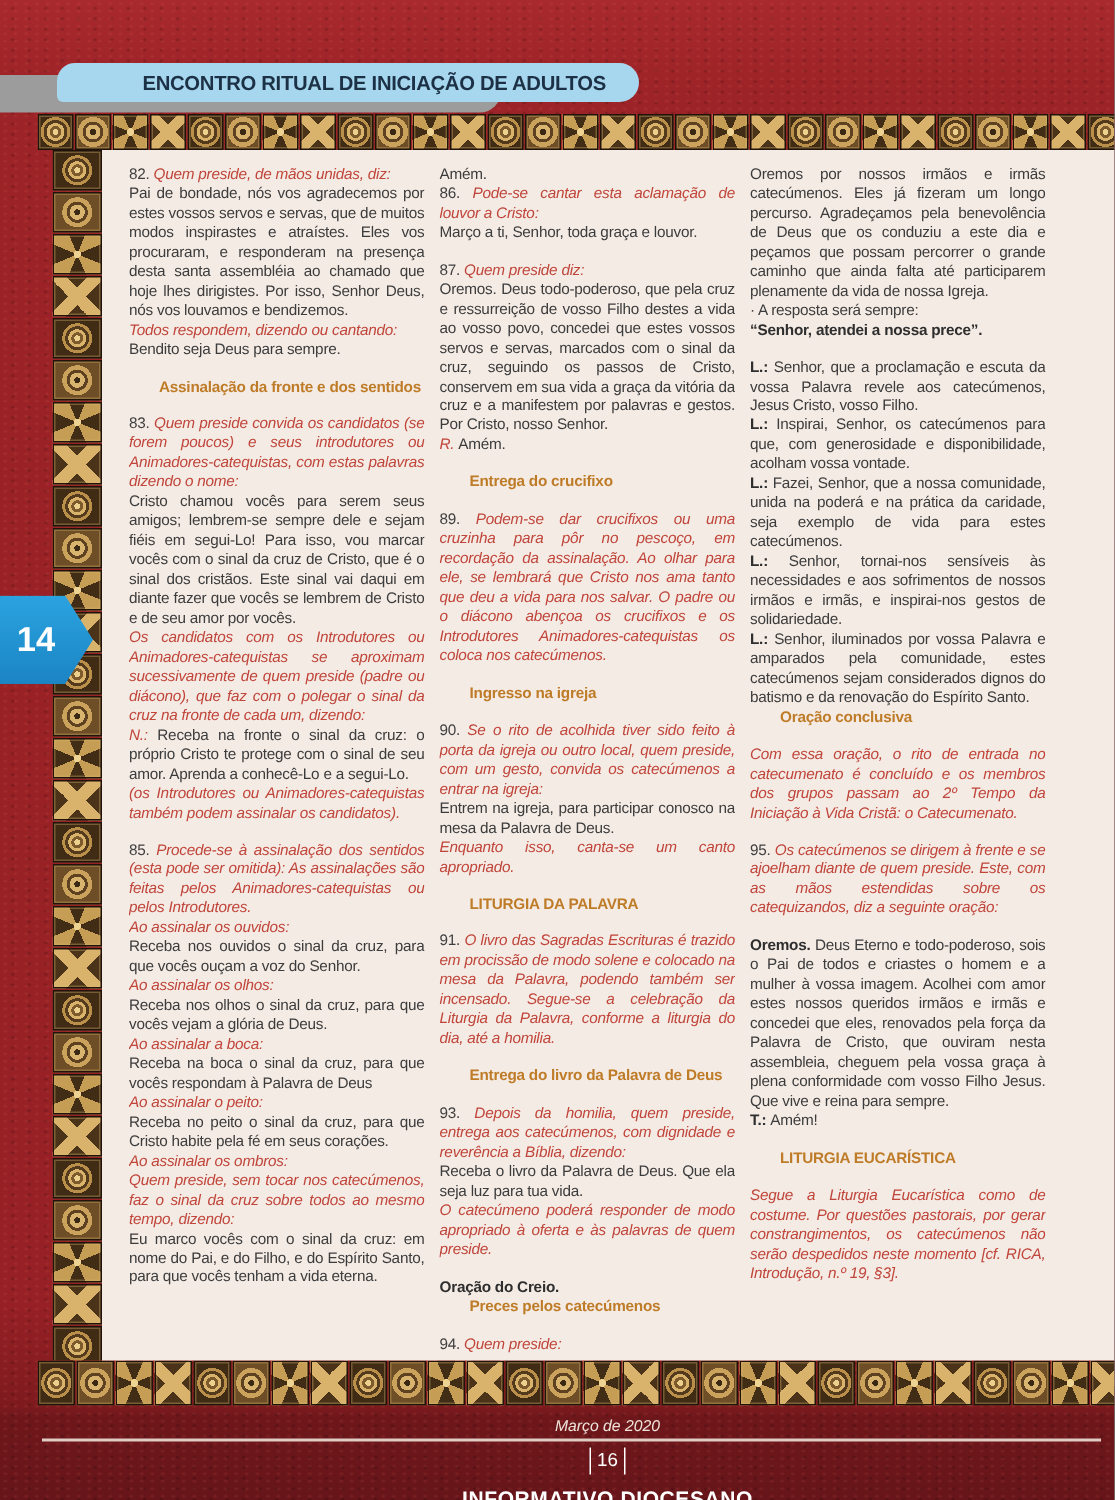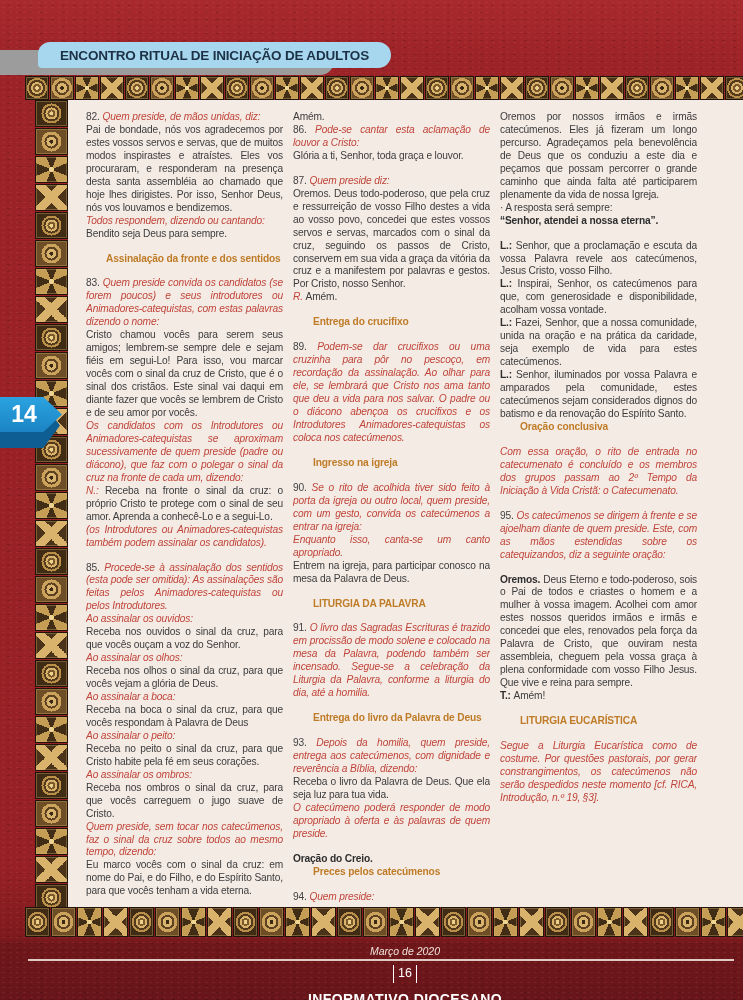--- a/index.html
+++ b/index.html
@@ -10,21 +10,21 @@
     background-image:radial-gradient(rgba(255,120,100,.10) 1px,transparent 1.6px),
                      radial-gradient(rgba(0,0,0,.16) 1px,transparent 1.6px);
     background-size:7px 5px,11px 7px;background-position:0 0,3px 2px;}
 
   
   .banner-shadow{position:absolute;left:0;top:50px;width:334px;height:25px;z-index:2;
     background:#9c9c9c;border-radius:0 8px 14px 0;}
   .banner{position:absolute;left:38px;top:42px;height:26px;z-index:3;
     background:#a6d7ee;border-radius:12px 13px 13px 4px;
     display:inline-flex;align-items:center;padding:0 22px;}
-  .banner span{font-weight:700;font-size:13.5px;color:#1d3146;letter-spacing:-0.2px;white-space:nowrap;}
+  .banner span{font-weight:700;font-size:13.5px;color:#1d3146;letter-spacing:-0.2px;white-space:nowrap;margin-left:35px;}
 
   
   .border-row{position:absolute;display:flex;gap:1px;overflow:hidden;z-index:1;}
   .border-top{left:25px;right:0;top:76px;height:24px;}
   .border-bottom{left:25px;right:0;top:907px;height:30px;}
   .border-left{left:35px;top:100px;width:33px;height:807px;flex-direction:column;}
   .border-top .tile{flex:0 0 24px;height:24px;}
   .border-bottom .tile{flex:0 0 25px;height:30px;}
   .border-left .tile{flex:0 0 27px;width:33px;}
   .tile{box-shadow:inset 0 0 0 1px #20130a, inset 0 0 0 2px rgba(222,183,113,.35);}
@@ -43,21 +43,21 @@
   .sp{margin-top:12px;}
   .r-num{color:#3f3f3f;}
   .r-rubric{color:#c0453a;font-style:italic;}
   .r-body{color:#3c3c3c;}
   .r-bold{color:#2e2e2e;font-weight:700;}
   .r-head{color:#bf7c28;font-weight:700;margin-left:20px;}
 
   
   .tab-shadow{position:absolute;left:0;top:403px;width:60px;height:45px;z-index:2;background:#0f5e93;
     clip-path:polygon(0 0,72% 0,100% 50%,72% 100%,0 100%);}
-  .tab{position:absolute;left:0;top:397px;width:62px;height:35px;z-index:3;
+  .tab{position:absolute;left:0;top:397px;width:62px;height:59px;z-index:3;
     background:linear-gradient(180deg,#2ba3e0,#1b84c4);
     clip-path:polygon(0 0,70% 0,100% 50%,70% 100%,0 100%);
     display:flex;align-items:center;justify-content:center;padding-right:14px;box-sizing:border-box;}
   .tab span{color:#fff;font-weight:700;font-size:23px;}
 
   
   .footer-line{position:absolute;left:28px;top:959px;width:706px;height:1.5px;background:#e9dcd3;opacity:.92;z-index:2;}
   .footer{position:absolute;left:308px;top:945px;display:flex;align-items:center;gap:8px;z-index:3;flex-direction:column;}
   .footer .date{font-style:italic;font-size:10.5px;color:#efe3da;}
   .footer .pageno{font-weight:400;font-size:12.5px;color:#fff;
@@ -183,54 +183,54 @@
         <p class="blk sp"><span class="r-num">85. </span><span class="r-rubric">Procede-se à assinalação dos sentidos (esta pode ser omitida): As assinalações são feitas pelos Animadores-catequistas ou pelos Introdutores.</span></p>
         <p class="blk"><span class="r-rubric">Ao assinalar os ouvidos:</span></p>
         <p class="blk"><span class="r-body">Receba nos ouvidos o sinal da cruz, para que vocês ouçam a voz do Senhor.</span></p>
         <p class="blk"><span class="r-rubric">Ao assinalar os olhos:</span></p>
         <p class="blk"><span class="r-body">Receba nos olhos o sinal da cruz, para que vocês vejam a glória de Deus.</span></p>
         <p class="blk"><span class="r-rubric">Ao assinalar a boca:</span></p>
         <p class="blk"><span class="r-body">Receba na boca o sinal da cruz, para que vocês respondam à Palavra de Deus</span></p>
         <p class="blk"><span class="r-rubric">Ao assinalar o peito:</span></p>
         <p class="blk"><span class="r-body">Receba no peito o sinal da cruz, para que Cristo habite pela fé em seus corações.</span></p>
         <p class="blk"><span class="r-rubric">Ao assinalar os ombros:</span></p>
-        <p class="blk"><span class="r-body">Receba nos ombros o sinal da cruz, para que vocês carreguem o jugo suave de Cristo.</span></p>
         <p class="blk"><span class="r-rubric">Quem preside, sem tocar nos catecúmenos, faz o sinal da cruz sobre todos ao mesmo tempo, dizendo:</span></p>
         <p class="blk"><span class="r-body">Eu marco vocês com o sinal da cruz: em nome do Pai, e do Filho, e do Espírito Santo, para que vocês tenham a vida eterna.</span></p>
       </div>
     <div class="col">
         <p class="blk"><span class="r-body">Amém.</span></p>
         <p class="blk"><span class="r-num">86. </span><span class="r-rubric">Pode-se cantar esta aclamação de louvor a Cristo:</span></p>
-        <p class="blk"><span class="r-body">Glória a ti, Senhor, toda graça e louvor.</span></p>
+        <p class="blk"><span class="r-body">Março a ti, Senhor, toda graça e louvor.</span></p>
         <p class="blk sp"><span class="r-num">87. </span><span class="r-rubric">Quem preside diz:</span></p>
         <p class="blk"><span class="r-body">Oremos. Deus todo-poderoso, que pela cruz e ressurreição de vosso Filho destes a vida ao vosso povo, concedei que estes vossos servos e servas, marcados com o sinal da cruz, seguindo os passos de Cristo, conservem em sua vida a graça da vitória da cruz e a manifestem por palavras e gestos. Por Cristo, nosso Senhor.</span></p>
         <p class="blk"><span class="r-rubric">R. </span><span class="r-body">Amém.</span></p>
         <p class="blk sp"><span class="r-head">Entrega do crucifixo</span></p>
         <p class="blk sp"><span class="r-num">89. </span><span class="r-rubric">Podem-se dar crucifixos ou uma cruzinha para pôr no pescoço, em recordação da assinalação. Ao olhar para ele, se lembrará que Cristo nos ama tanto que deu a vida para nos salvar. O padre ou o diácono abençoa os crucifixos e os Introdutores Animadores-catequistas os coloca nos catecúmenos.</span></p>
         <p class="blk sp"><span class="r-head">Ingresso na igreja</span></p>
         <p class="blk sp"><span class="r-num">90. </span><span class="r-rubric">Se o rito de acolhida tiver sido feito à porta da igreja ou outro local, quem preside, com um gesto, convida os catecúmenos a entrar na igreja:</span></p>
+        <p class="blk"><span class="r-body">Entrem na igreja, para participar conosco na mesa da Palavra de Deus.</span></p>
         <p class="blk"><span class="r-rubric">Enquanto isso, canta-se um canto apropriado.</span></p>
-        <p class="blk"><span class="r-body">Entrem na igreja, para participar conosco na mesa da Palavra de Deus.</span></p>
         <p class="blk sp"><span class="r-head">LITURGIA DA PALAVRA</span></p>
         <p class="blk sp"><span class="r-num">91. </span><span class="r-rubric">O livro das Sagradas Escrituras é trazido em procissão de modo solene e colocado na mesa da Palavra, podendo também ser incensado. Segue-se a celebração da Liturgia da Palavra, conforme a liturgia do dia, até a homilia.</span></p>
         <p class="blk sp"><span class="r-head">Entrega do livro da Palavra de Deus</span></p>
         <p class="blk sp"><span class="r-num">93. </span><span class="r-rubric">Depois da homilia, quem preside, entrega aos catecúmenos, com dignidade e reverência a Bíblia, dizendo:</span></p>
         <p class="blk"><span class="r-body">Receba o livro da Palavra de Deus. Que ela seja luz para tua vida.</span></p>
         <p class="blk"><span class="r-rubric">O catecúmeno poderá responder de modo apropriado à oferta e às palavras de quem preside.</span></p>
         <p class="blk sp"><span class="r-bold">Oração do Creio.</span></p>
         <p class="blk"><span class="r-head">Preces pelos catecúmenos</span></p>
         <p class="blk sp"><span class="r-num">94. </span><span class="r-rubric">Quem preside:</span></p>
       </div>
     <div class="col">
         <p class="blk"><span class="r-body">Oremos por nossos irmãos e irmãs catecúmenos. Eles já fizeram um longo percurso. Agradeçamos pela benevolência de Deus que os conduziu a este dia e peçamos que possam percorrer o grande caminho que ainda falta até participarem plenamente da vida de nossa Igreja.</span></p>
         <p class="blk"><span class="r-body">· A resposta será sempre:</span></p>
-        <p class="blk"><span class="r-bold">“Senhor, atendei a nossa eterna”.</span></p>
+        <p class="blk"><span class="r-bold">“Senhor, atendei a nossa prece”.</span></p>
         <p class="blk sp"><span class="r-bold">L.: </span><span class="r-body">Senhor, que a proclamação e escuta da vossa Palavra revele aos catecúmenos, Jesus Cristo, vosso Filho.</span></p>
         <p class="blk"><span class="r-bold">L.: </span><span class="r-body">Inspirai, Senhor, os catecúmenos para que, com generosidade e disponibilidade, acolham vossa vontade.</span></p>
-        <p class="blk"><span class="r-bold">L.: </span><span class="r-body">Fazei, Senhor, que a nossa comunidade, unida na oração e na prática da caridade, seja exemplo de vida para estes catecúmenos.</span></p>
+        <p class="blk"><span class="r-bold">L.: </span><span class="r-body">Fazei, Senhor, que a nossa comunidade, unida na poderá e na prática da caridade, seja exemplo de vida para estes catecúmenos.</span></p>
+        <p class="blk"><span class="r-bold">L.: </span><span class="r-body">Senhor, tornai-nos sensíveis às necessidades e aos sofrimentos de nossos irmãos e irmãs, e inspirai-nos gestos de solidariedade.</span></p>
         <p class="blk"><span class="r-bold">L.: </span><span class="r-body">Senhor, iluminados por vossa Palavra e amparados pela comunidade, estes catecúmenos sejam considerados dignos do batismo e da renovação do Espírito Santo.</span></p>
         <p class="blk"><span class="r-head">Oração conclusiva</span></p>
         <p class="blk sp"><span class="r-rubric">Com essa oração, o rito de entrada no catecumenato é concluído e os membros dos grupos passam ao 2º Tempo da Iniciação à Vida Cristã: o Catecumenato.</span></p>
         <p class="blk sp"><span class="r-num">95. </span><span class="r-rubric">Os catecúmenos se dirigem à frente e se ajoelham diante de quem preside. Este, com as mãos estendidas sobre os catequizandos, diz a seguinte oração:</span></p>
         <p class="blk sp"><span class="r-bold">Oremos. </span><span class="r-body">Deus Eterno e todo-poderoso, sois o Pai de todos e criastes o homem e a mulher à vossa imagem. Acolhei com amor estes nossos queridos irmãos e irmãs e concedei que eles, renovados pela força da Palavra de Cristo, que ouviram nesta assembleia, cheguem pela vossa graça à plena conformidade com vosso Filho Jesus. Que vive e reina para sempre.</span></p>
         <p class="blk"><span class="r-bold">T.: </span><span class="r-body">Amém!</span></p>
         <p class="blk sp"><span class="r-head">LITURGIA EUCARÍSTICA</span></p>
         <p class="blk sp"><span class="r-rubric">Segue a Liturgia Eucarística como de costume. Por questões pastorais, por gerar constrangimentos, os catecúmenos não serão despedidos neste momento [cf. RICA, Introdução, n.º 19, §3].</span></p>
       </div>
   </div>

